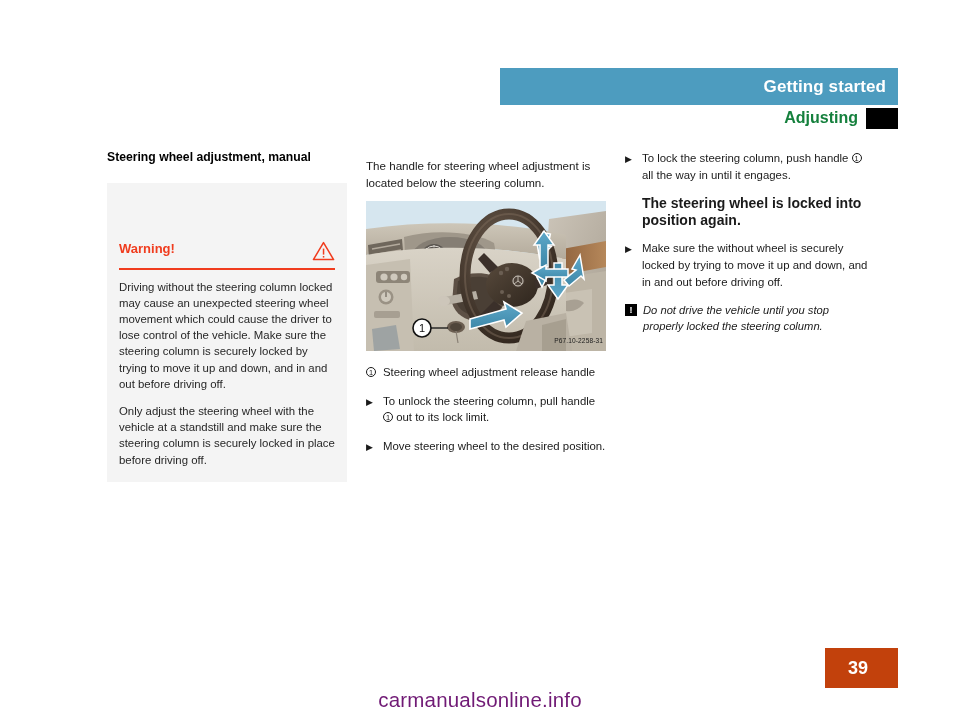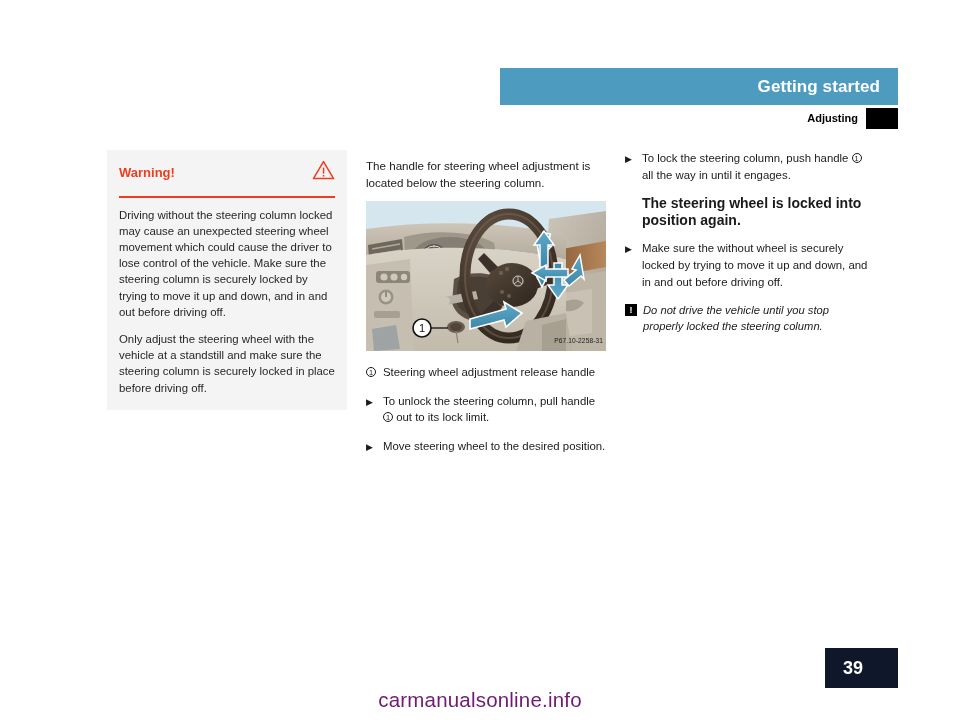--- a/index.html
+++ b/index.html
@@ -10,31 +10,31 @@
     position:relative;
     overflow:hidden;
     -webkit-font-smoothing:antialiased;
   }
 
   
   .header-bar{
     position:absolute;left:500px;top:68px;width:398px;height:37px;
     background:#4d9cbf;
     display:flex;align-items:center;justify-content:flex-end;
-    box-sizing:border-box;padding-right:18px;
+    box-sizing:border-box;padding-right:12px;
   }
   .header-bar-title{
     color:#ffffff;font-size:17px;font-weight:bold;letter-spacing:.1px;
   }
   .subheader-row{
     position:absolute;left:500px;top:106px;width:398px;height:24px;
     display:flex;align-items:center;justify-content:flex-end;
   }
   .subheader-title{
-    color:#000000;font-size:11px;font-weight:bold;margin-right:8px;
+    color:#15803d;font-size:16px;font-weight:bold;margin-right:8px;
   }
   .chapter-tab{
     width:32px;height:21px;background:#000000;
   }
 
   
   .content{
     position:absolute;left:0;top:150px;width:960px;
   }
   .col{
@@ -51,22 +51,23 @@
   }
 
   
   .warning-box{
     background:#f4f4f4;
     width:240px;
     box-sizing:border-box;
     padding:10px 12px 14px 12px;
   }
   .warning-head{
-    display:flex;align-items:flex-end;justify-content:space-between;
-    padding-bottom:16px;
+    display:flex;align-items:flex-start;justify-content:space-between;
+    padding-bottom:7px;
+    margin-top:48px;
   }
   .warning-label{
     color:#f03c1e;font-size:13px;font-weight:bold;line-height:15px;
   }
   .warning-tri{display:block;}
   .warning-rule{
     height:1.6px;background:#f03c1e;margin:0 0 9px 0;
   }
   .warning-box p{
     margin:0 0 11px 0;font-size:11.4px;line-height:16.2px;color:#262626;
@@ -122,23 +123,23 @@
     font-size:9px;font-weight:bold;line-height:12px;text-align:center;
     margin:2px 6px 0 0;
   }
   .note-text{
     flex:1 1 auto;font-style:italic;font-size:11.2px;line-height:16px;color:#1a1a1a;
   }
 
   
   .page-badge{
     position:absolute;left:825px;top:648px;width:73px;height:40px;
-    background:#0f172a;
+    background:#c2410c;
     display:flex;align-items:center;
-    box-sizing:border-box;padding-left:18px;
+    box-sizing:border-box;padding-left:23px;
   }
   .page-num{color:#ffffff;font-size:18px;font-weight:bold;}
 
   .watermark{
     position:absolute;left:0;top:688px;width:960px;
     text-align:center;
     color:#701a75;font-size:20.5px;letter-spacing:.2px;
   }
 </style>
 </head>
@@ -148,20 +149,21 @@
   <span class="header-bar-title">Getting started</span>
 </div>
 <div class="subheader-row">
   <span class="subheader-title">Adjusting</span>
   <span class="chapter-tab"></span>
 </div>
 
 <div class="content">
 
   <div class="col col-left">
+    <h2 class="section-title">Steering wheel adjustment, manual</h2>
 
     <div class="warning-box">
       <div class="warning-head">
         <span class="warning-label">Warning!</span>
         <span>
           <svg class="warning-tri" width="23" height="20" viewBox="0 0 23 20">
             <path d="M11.5 1.6 L21.6 18.6 L1.4 18.6 Z" fill="none" stroke="#f03c1e" stroke-width="1.5" stroke-linejoin="round"></path>
             <rect x="10.8" y="7.6" width="1.5" height="6" fill="#f03c1e"></rect>
             <rect x="10.8" y="15.0" width="1.5" height="1.6" fill="#f03c1e"></rect>
           </svg>

